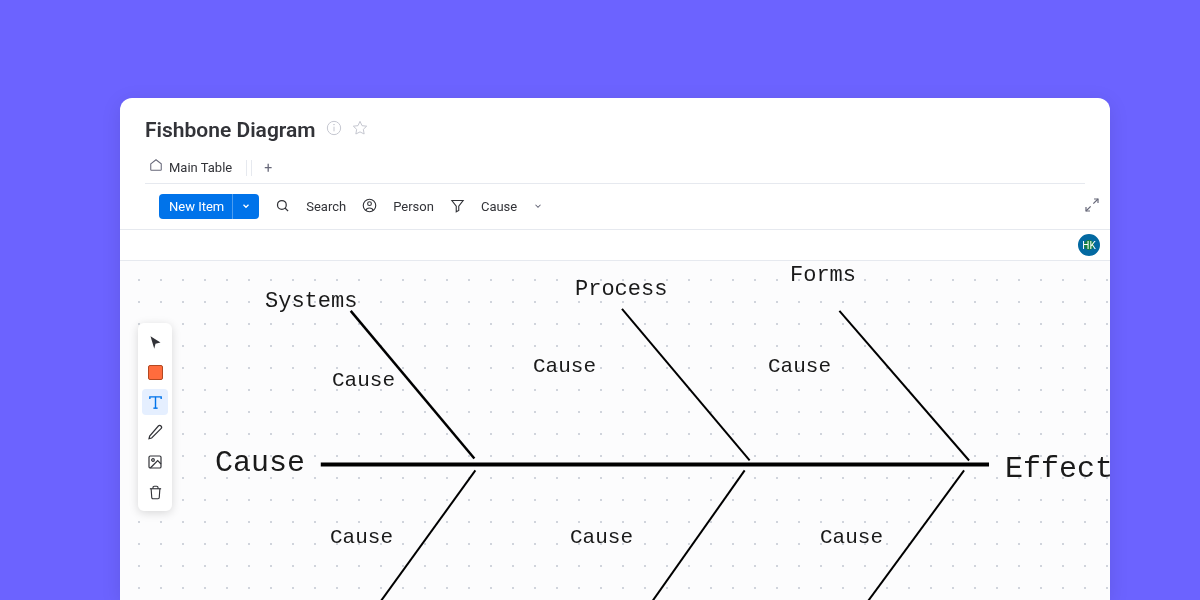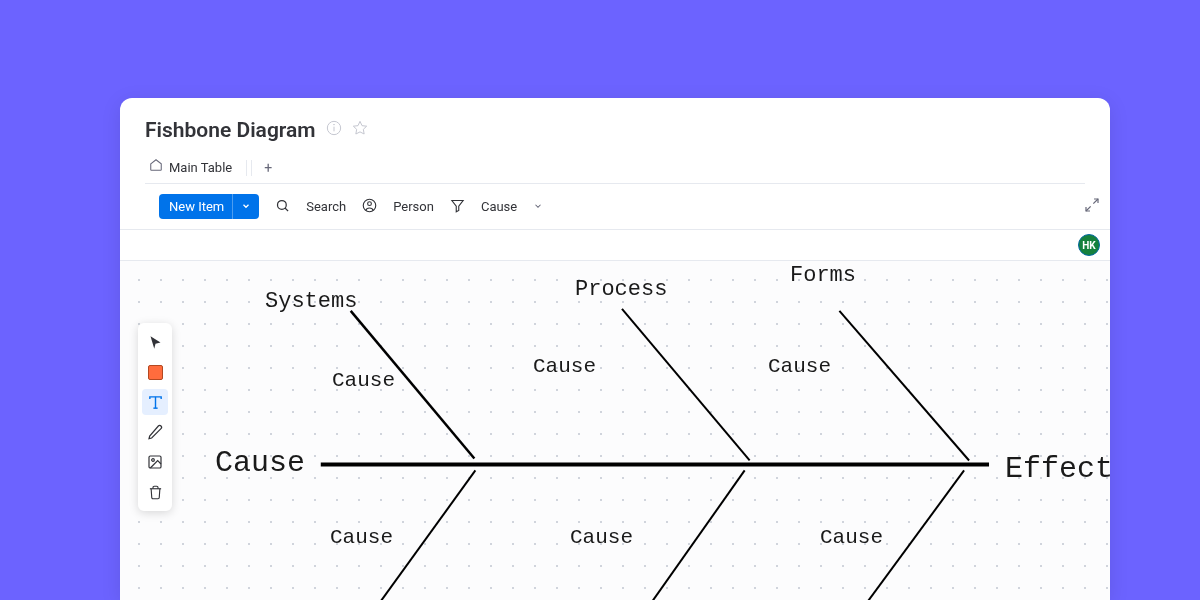--- a/index.html
+++ b/index.html
@@ -128,25 +128,25 @@
       padding: 4px 10px 4px 0;
       background: #fff;
     }
     .avatar {
       width: 22px;
       height: 22px;
       border-radius: 50%;
       background: #15803d;
       color: #fff;
       font-size: 10px;
-      font-weight: 700;
+      font-weight: 400;
       display: flex;
       align-items: center;
       justify-content: center;
-      border: 1px solid #0369a1;
+      border: 6px solid #0369a1;
     }
     .canvas-area {
       position: relative;
       height: 380px;
       background: #fcfcfd;
       background-image: radial-gradient(circle, #d0d4dc 1px, transparent 1px);
       background-size: 22px 22px;
       background-position: 8px 8px;
       border-top: 1px solid #e6e9ef;
     }

